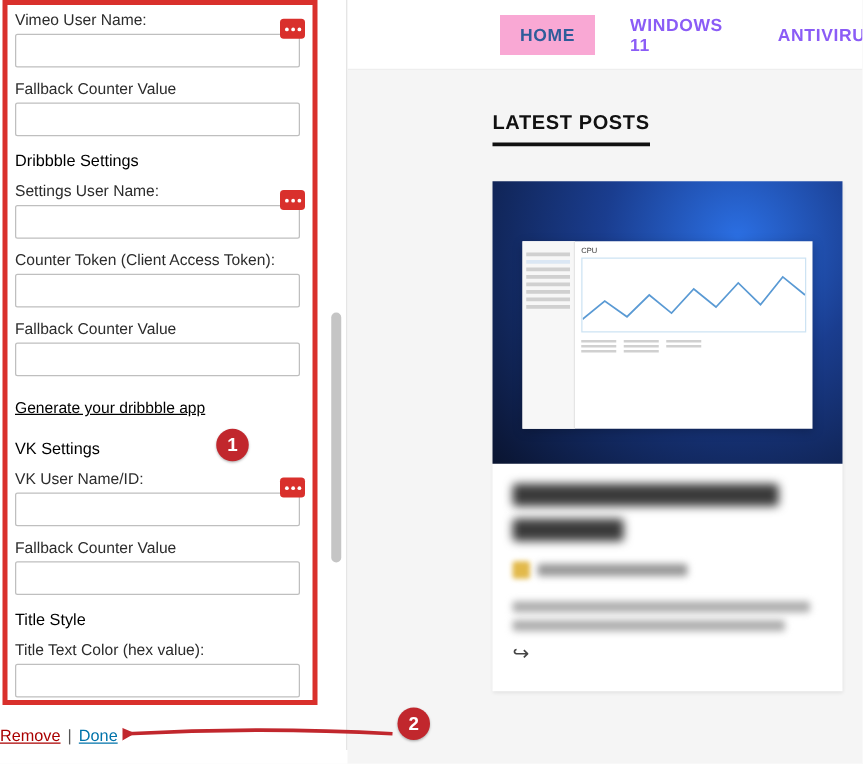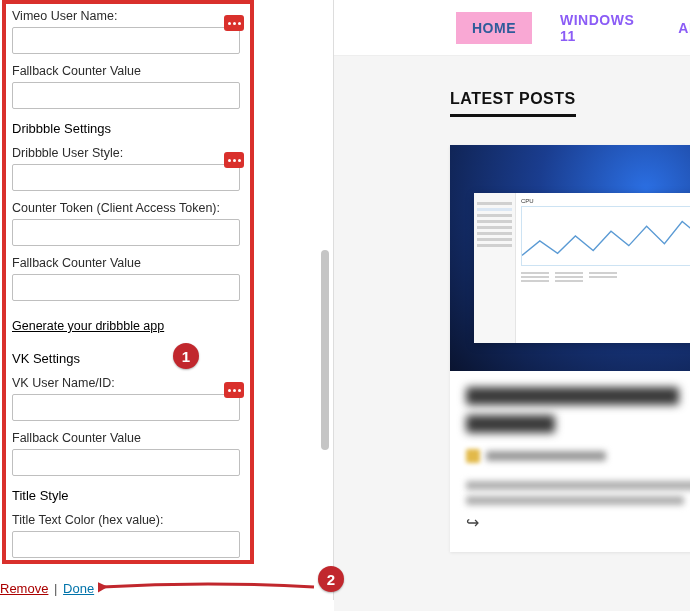--- a/index.html
+++ b/index.html
@@ -8,21 +8,21 @@
     background: #fff;
     width: 690px;
     height: 611px;
     overflow: hidden;
     position: relative;
   }
   .container { display: flex; height: 100%; }
 
   
   .left-panel {
-    width: 334px;
+    width: 278px;
     height: 600px;
     position: relative;
     border-right: 1px solid #ddd;
   }
   .settings-scroll {
     width: 258px;
     height: 570px;
     overflow: hidden;
     padding: 6px 12px 0 12px;
   }
@@ -244,21 +244,21 @@
         <input class="text-input" type="text" style="">
       </div>
 
       <label class="field-label">Fallback Counter Value</label>
       <div class="input-row">
         <input class="text-input" type="text" style="">
       </div>
 
       <div class="section-title">Dribbble Settings</div>
 
-      <label class="field-label">Dribbble User Style:</label>
+      <label class="field-label">Settings User Name:</label>
       <div class="input-row">
         <div class="lp-badge">
             <span>
               <i class="lp-dot"></i>
               <i class="lp-dot"></i>
               <i class="lp-dot"></i>
             </span>
           </div>
         <input class="text-input" type="text" style="">
       </div>

